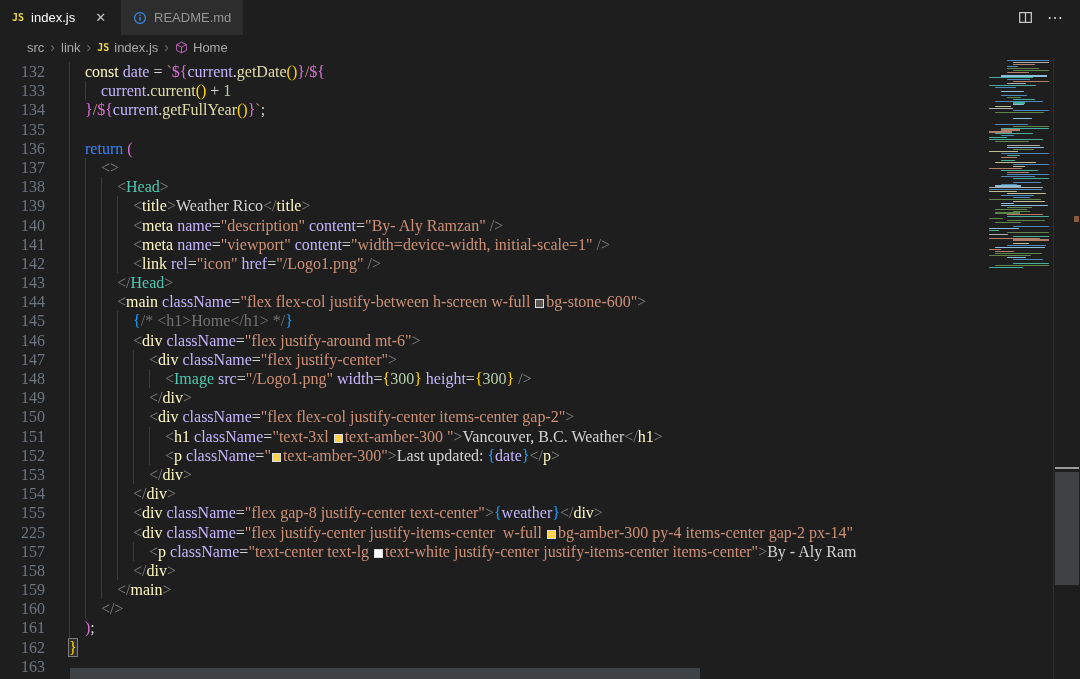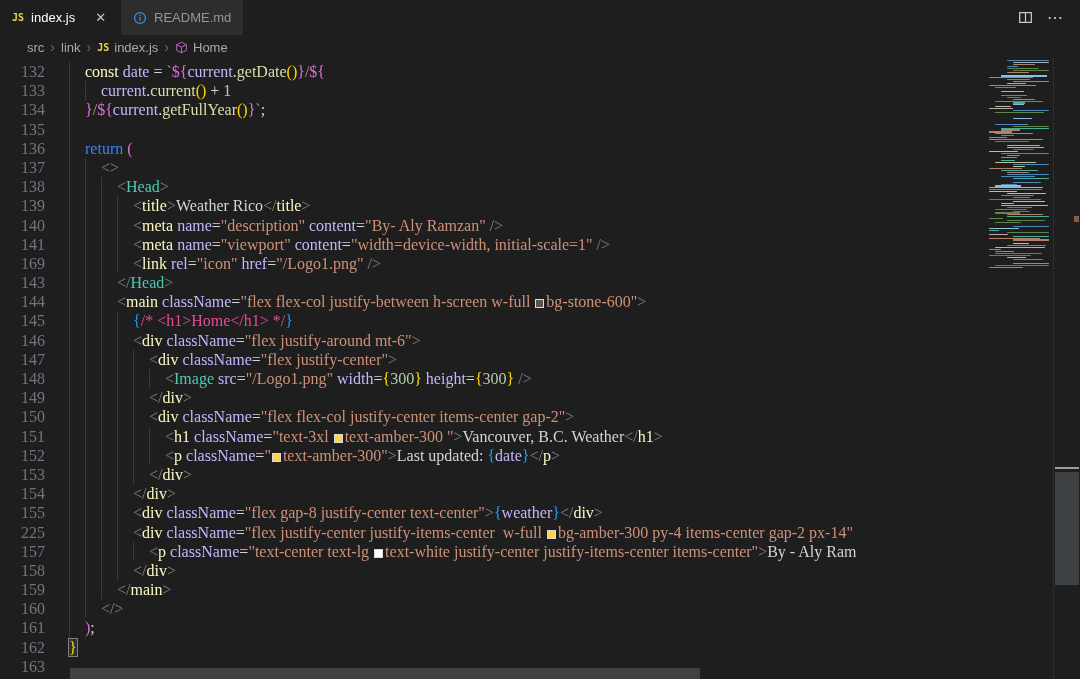--- a/index.html
+++ b/index.html
@@ -27,21 +27,21 @@
 
   
   .code-area { position:absolute; left:0; top:58px; width:985px; height:621px; overflow:hidden; padding-top:4px; }
   .code-line { display:flex; height:19.2px; line-height:19.2px;
                font-family:Liberation Serif, serif; font-size:16px; }
   .gutter { flex:none; width:69px; padding-right:24px; text-align:right; color:#6e7681; }
   .line-text { white-space:pre; color:#d4d4d4; }
   .iguide { display:inline-block; width:2ch; height:19.2px; border-left:1px solid #3b3b3b; vertical-align:top; }
 
   .kw{color:#fef9c3} .ctrl{color:#3b82f6} .var{color:#c4b5fd} .fn{color:#dcdcaa}
-  .str{color:#ce9178} .num{color:#b5cea8} .cmt{color:#ec4899} .tagb{color:#808080}
+  .str{color:#ce9178} .num{color:#b5cea8} .cmt{color:#737373} .tagb{color:#808080}
   .comp{color:#4ec9b0} .txt{color:#d4d4d4}
   .b1{color:#ffd700} .b2{color:#da70d6} .b3{color:#179fff}
   .b1m{color:#ffd700; outline:1px solid #7f7f7f; background:rgba(128,128,128,0.18);}
   .swatch { display:inline-block; width:9px; height:9px; border:1px solid #dcdcdc;
             margin:0 2px 0 1px; vertical-align:-1px; }
 
   
   .minimap { position:absolute; left:985px; top:58px; width:68px; height:621px; overflow:hidden; cursor:pointer; }
   .mm-bar { position:absolute; height:1.1px; border-radius:0.5px; }
 
@@ -145,21 +145,21 @@
       </div>
       <div class="code-line">
         <div class="gutter">140</div>
         <div class="line-text"><span class="iguide"></span><span class="iguide"></span><span class="iguide"></span><span class="iguide"></span><span class="tagb">&lt;</span><span class="kw">meta</span><span class="txt"> </span><span class="var">name</span><span class="txt">=</span><span class="str">"description"</span><span class="txt"> </span><span class="var">content</span><span class="txt">=</span><span class="str">"By- Aly Ramzan"</span><span class="txt"> </span><span class="tagb">/&gt;</span></div>
       </div>
       <div class="code-line">
         <div class="gutter">141</div>
         <div class="line-text"><span class="iguide"></span><span class="iguide"></span><span class="iguide"></span><span class="iguide"></span><span class="tagb">&lt;</span><span class="kw">meta</span><span class="txt"> </span><span class="var">name</span><span class="txt">=</span><span class="str">"viewport"</span><span class="txt"> </span><span class="var">content</span><span class="txt">=</span><span class="str">"width=device-width, initial-scale=1"</span><span class="txt"> </span><span class="tagb">/&gt;</span></div>
       </div>
       <div class="code-line">
-        <div class="gutter">169</div>
+        <div class="gutter">142</div>
         <div class="line-text"><span class="iguide"></span><span class="iguide"></span><span class="iguide"></span><span class="iguide"></span><span class="tagb">&lt;</span><span class="kw">link</span><span class="txt"> </span><span class="var">rel</span><span class="txt">=</span><span class="str">"icon"</span><span class="txt"> </span><span class="var">href</span><span class="txt">=</span><span class="str">"/Logo1.png"</span><span class="txt"> </span><span class="tagb">/&gt;</span></div>
       </div>
       <div class="code-line">
         <div class="gutter">143</div>
         <div class="line-text"><span class="iguide"></span><span class="iguide"></span><span class="iguide"></span><span class="tagb">&lt;/</span><span class="comp">Head</span><span class="tagb">&gt;</span></div>
       </div>
       <div class="code-line">
         <div class="gutter">144</div>
         <div class="line-text"><span class="iguide"></span><span class="iguide"></span><span class="iguide"></span><span class="tagb">&lt;</span><span class="kw">main</span><span class="txt"> </span><span class="var">className</span><span class="txt">=</span><span class="str">"flex flex-col justify-between h-screen w-full </span><span class="swatch" style="background: rgb(87, 83, 78);"></span><span class="str">bg-stone-600"</span><span class="tagb">&gt;</span></div>
       </div>

